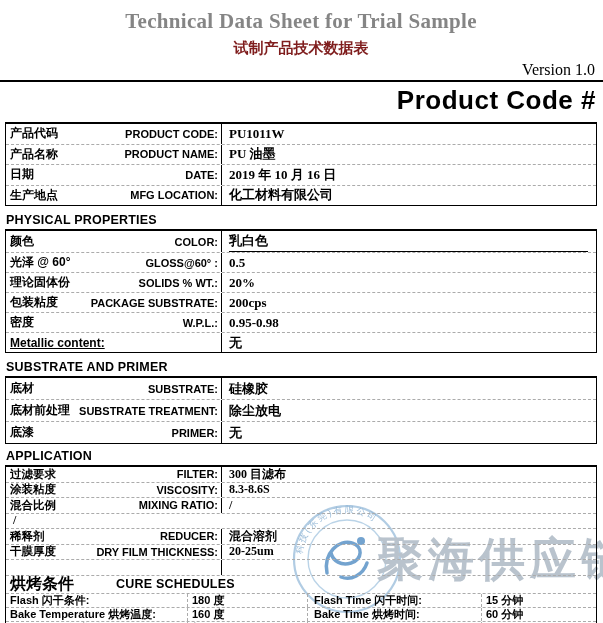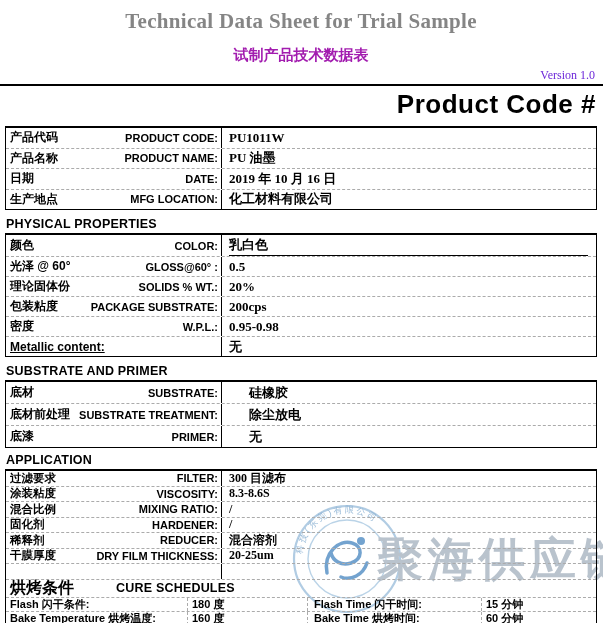--- a/index.html
+++ b/index.html
@@ -8,24 +8,24 @@
     font-family:"Liberation Sans", sans-serif;color:#000;
   }
   .page{position:relative;z-index:1;padding:6px 6px 0 5px;}
 
   
   .doc-title{
     font-family:"Liberation Serif", serif;font-weight:bold;font-size:21px;
     color:#858585;text-align:center;margin-top:3px;letter-spacing:.3px;
   }
   .doc-subtitle{
-    font-weight:bold;font-size:15px;color:#a21caf;text-align:center;margin-top:12px;
+    font-weight:bold;font-size:15px;color:#7f1d1d;text-align:center;margin-top:5px;
   }
   .version{
-    font-family:"Liberation Serif", serif;font-size:12px;color:#6d28d9;
+    font-family:"Liberation Serif", serif;font-size:16px;color:#000000;
     text-align:right;margin-top:3px;padding-right:2px;
   }
   .toprule{border:0;border-top:2px solid #000;margin:1px -6px 0 -5px;}
   .product-code{
     font-weight:bold;font-size:26px;text-align:right;margin:3px 1px 6px 0;
     letter-spacing:.5px;
   }
 
   
   .tbl{border:1.5px solid #000;border-top-width:2px;background:transparent;}
@@ -40,21 +40,21 @@
   .lbl .en{font-weight:bold;font-size:11px;white-space:nowrap;margin-left:6px;text-align:right;}
   .lbl.single{justify-content:flex-start;text-decoration:underline;}
   .val{
     flex:1;padding:0 6px 0 7px;font-family:"Liberation Serif", serif;
     font-weight:bold;font-size:13px;white-space:nowrap;
   }
   .val .fill{display:block;border-bottom:1.2px solid #000;padding-bottom:1px;margin-right:2px;}
 
   .h20 .trow{height:19.5px;}
   .h19 .trow{height:19px;}
-  .h21 .trow{height:21px;gap:20px;}
+  .h21 .trow{height:21px;}
   .h15 .trow{height:14.5px;}
   .h15 .lbl .cn{font-size:11.5px;}
   .h15 .val{font-size:12px;}
 
   .sec-head{font-weight:bold;font-size:12.5px;margin:7px 0 2px 1px;letter-spacing:.2px;}
   .sec-head.tight{margin-top:5px;}
 
   
   .emptyrow{height:12px;}
   .cure-head{display:flex;align-items:center;height:17px;padding-left:4px;}
@@ -226,24 +226,20 @@
       <div class="val">8.3-8.6S</div>
     </div>
     <div class="trow">
       <div class="lbl">
           <span class="cn">混合比例</span>
           <span class="en">MIXING RATIO:</span>
         </div>
       <div class="val">/</div>
     </div>
     <div class="trow">
-      <div class="lbl">
-          <span class="cn">固化剂</span>
-          <span class="en">HARDENER:</span>
-        </div>
       <div class="val">/</div>
     </div>
     <div class="trow">
       <div class="lbl">
           <span class="cn">稀释剂</span>
           <span class="en">REDUCER:</span>
         </div>
       <div class="val">混合溶剂</div>
     </div>
     <div class="trow">

